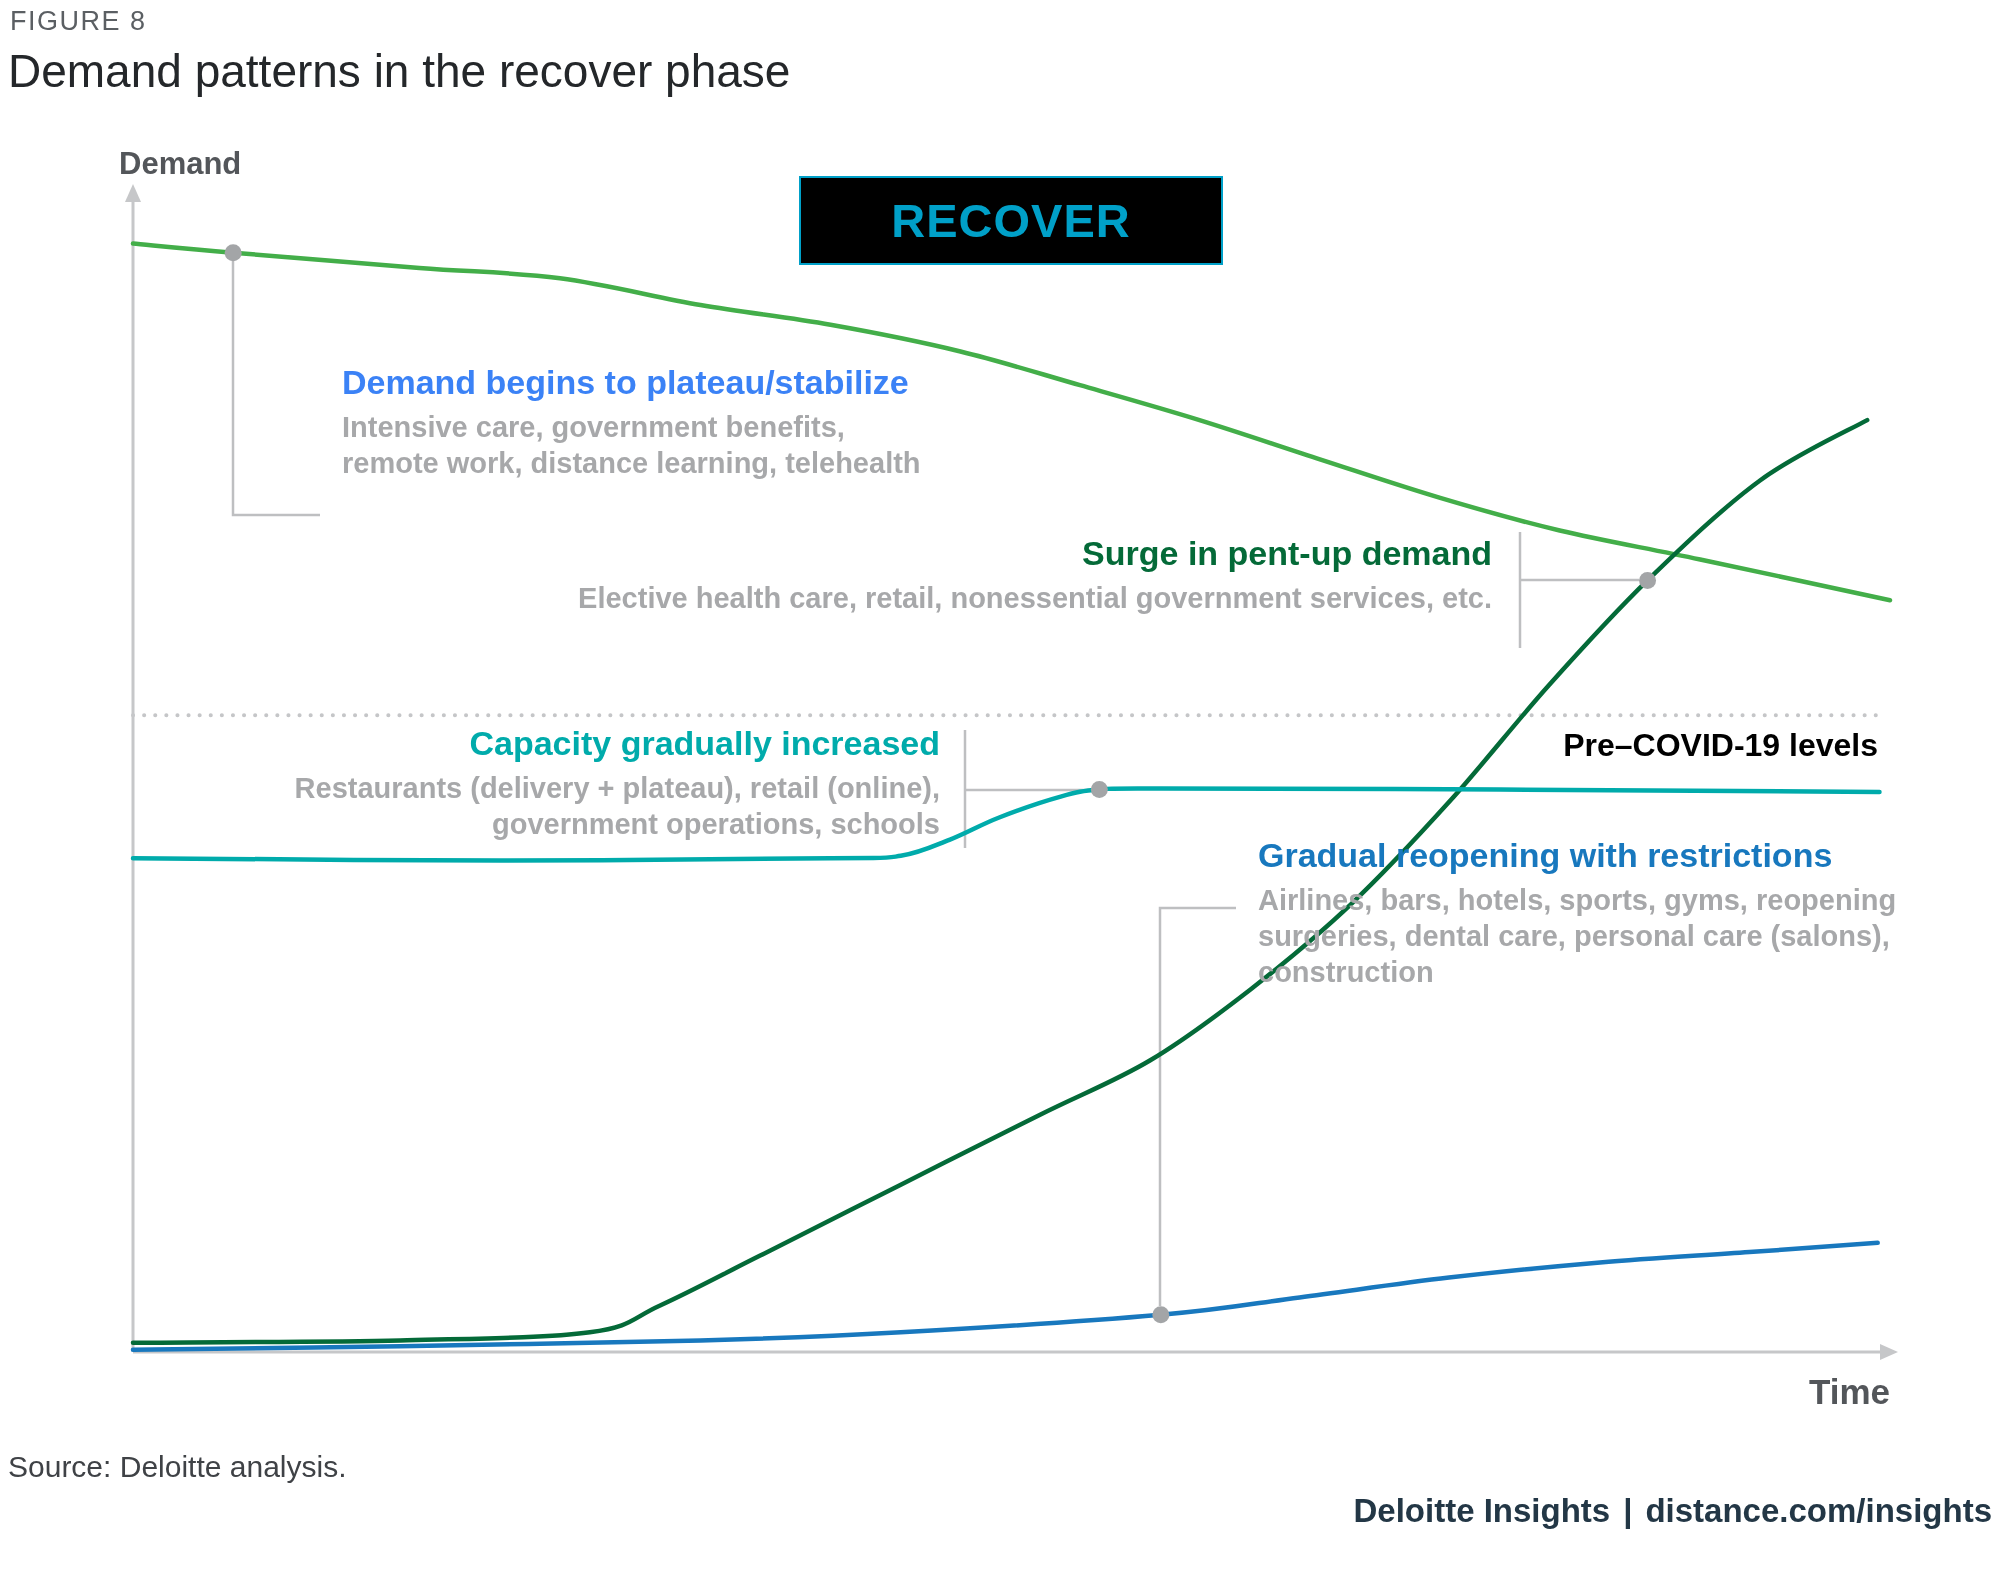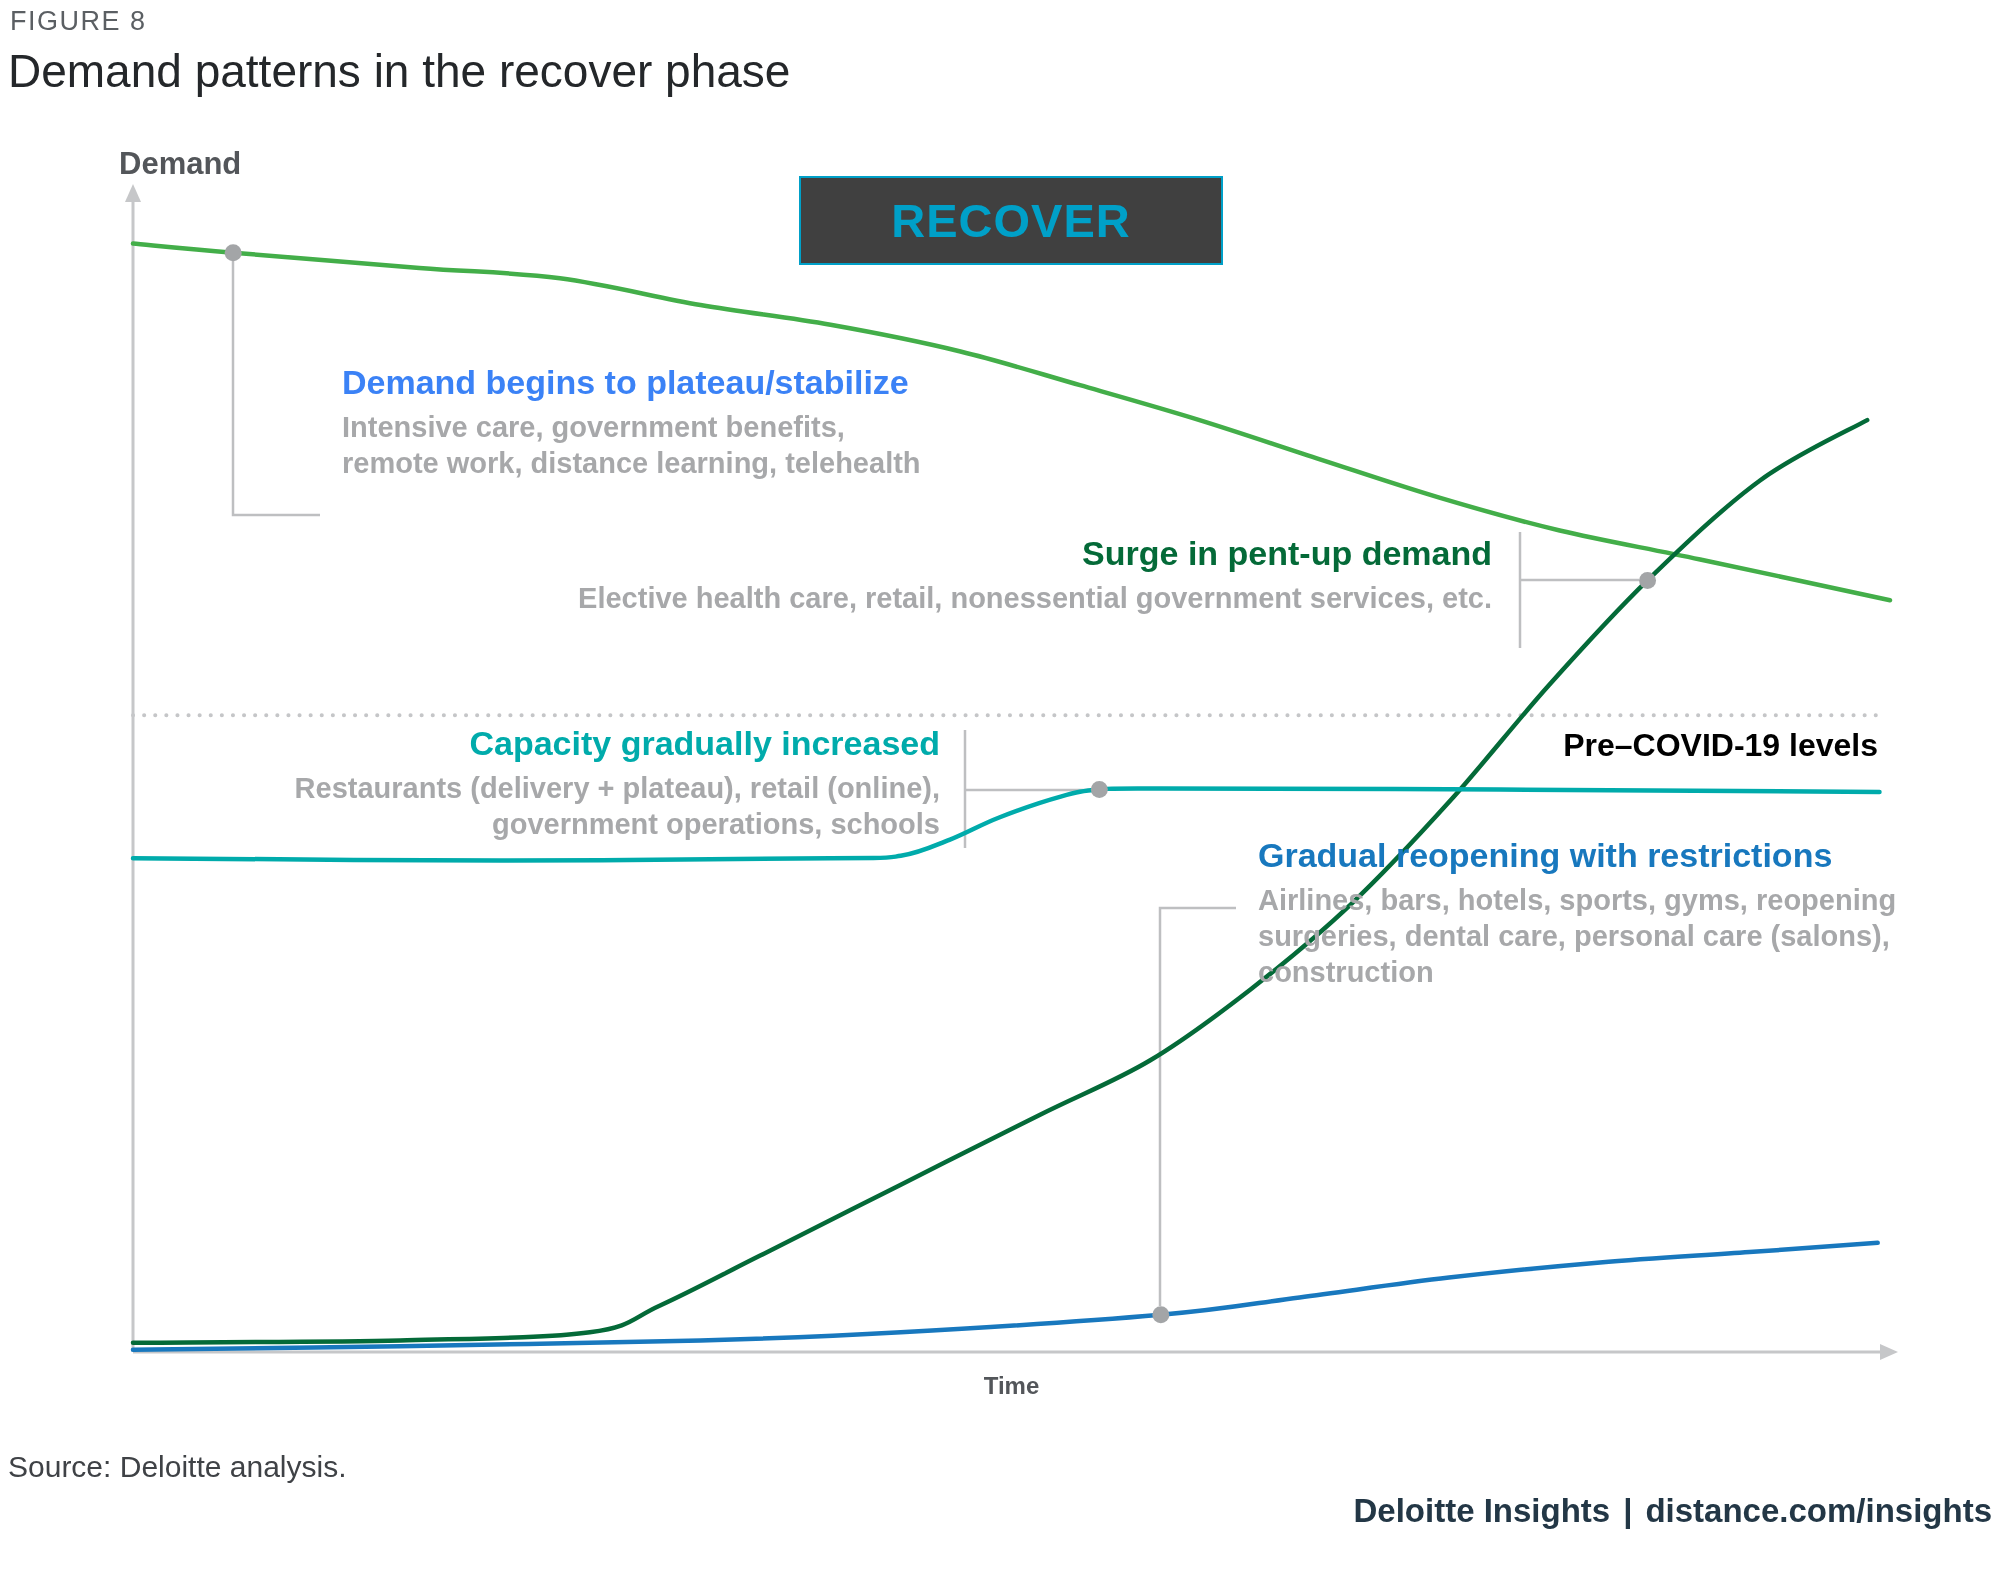--- a/index.html
+++ b/index.html
@@ -5,24 +5,24 @@
   html,body{margin:0;padding:0}
   body{
     width:2000px;height:1574px;position:relative;background:#ffffff;
     font-family:"Liberation Sans",sans-serif;overflow:hidden;
   }
   #chart-svg{position:absolute;left:0;top:0}
   .abs{position:absolute}
   .figure-label{left:10px;top:6px;font-size:27px;color:#5B5F63;letter-spacing:1.5px}
   .title{left:8px;top:44px;font-size:46px;font-weight:normal;color:#24272A}
   .demand-label{left:119px;top:146px;font-size:31px;font-weight:bold;color:#53565A}
-  .time-label{left:133px;top:1372px;width:1757px;text-align:center;font-size:24px;font-weight:bold;color:#53565A}
+  .time-label{left:133px;top:1372px;width:1757px;text-align:right;font-size:35px;font-weight:bold;color:#53565A}
   .recover{
     left:799px;top:176px;width:420px;height:85px;line-height:85px;text-align:center;
-    font-size:47px;font-weight:bold;letter-spacing:1px;border:2px solid #00A0C8;background:#404040;
+    font-size:47px;font-weight:bold;letter-spacing:1px;border:2px solid #00A0C8;background:#000000;
   }
   .ann{position:absolute}
   .ann .h{font-size:34px;font-weight:bold;margin-bottom:7px;white-space:nowrap}
   .ann .l{font-size:29px;font-weight:bold;color:#A7A8AA;line-height:36px;white-space:nowrap}
   .ann-right{text-align:right}
   .ann0{left:342px;top:346px}
   .ann1{right:508px;top:534px}
   .ann2{right:1060px;top:724px}
   .ann3{left:1258px;top:836px}
   .precovid{right:122px;top:727px;font-size:32px;font-weight:bold;color:#000000;white-space:nowrap}

